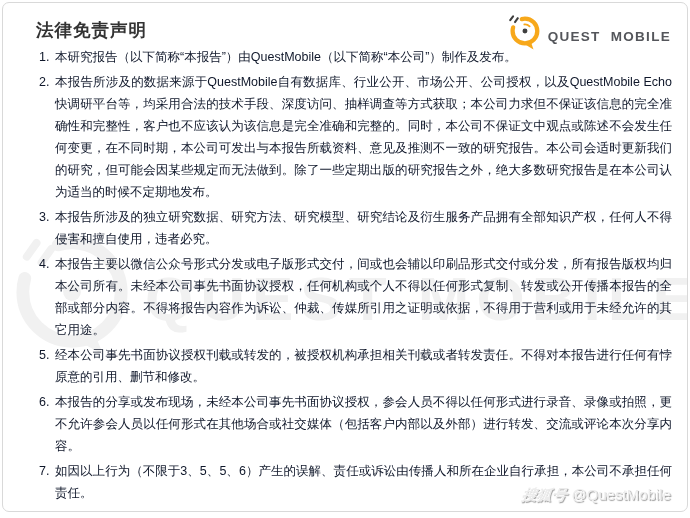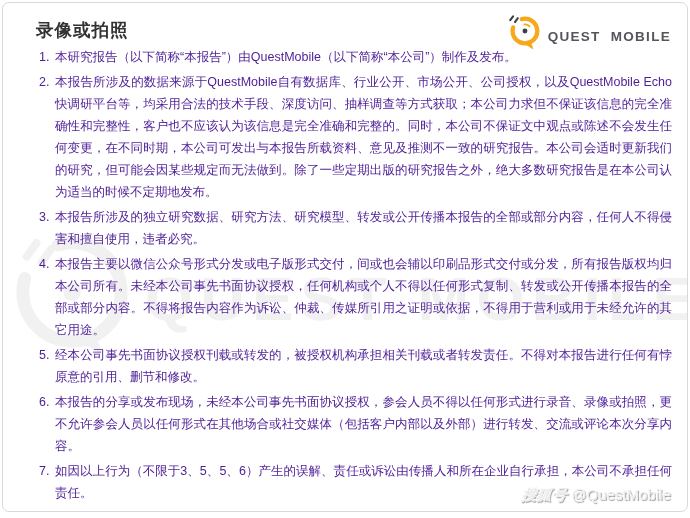--- a/index.html
+++ b/index.html
@@ -53,21 +53,21 @@
     left: 33px; top: 43px; right: 15px;
     z-index: 2;
   }
   ol.disclaimer {
     margin: 0;
     padding-left: 17px;
   }
   ol.disclaimer li {
     font-size: 12.5px;
     line-height: 22px;
-    color: #4c1d95;
+    color: #0f172a;
     text-align: justify;
     margin-bottom: 3px;
     padding-left: 2px;
   }
   
   .wm-center {
     position: absolute;
     left: 10px; top: 232px; right: 0;
     height: 126px;
     display: flex;
@@ -119,42 +119,42 @@
         <circle cx="60" cy="58" r="9" fill="#f1f1f1"></circle>
         <path d="M 82 98 L 92 122 L 60 104 Z" fill="#f1f1f1"></path>
         <line x1="14" y1="22" x2="24" y2="8" stroke="#f1f1f1" stroke-width="8" stroke-linecap="round"></line>
         <line x1="29" y1="28" x2="39" y2="14" stroke="#f1f1f1" stroke-width="8" stroke-linecap="round"></line>
       </svg>
     </span>
     <span class="wm-center-text">QUEST MOBILE</span>
   </div>
 
   <div class="header">
-    <div class="page-title">录像或拍照</div>
+    <div class="page-title">法律免责声明</div>
     <div class="brand">
       <span>
         <svg width="38" height="38" viewBox="0 0 40 40" aria-hidden="true">
           <circle cx="21" cy="19" r="13" fill="none" stroke="#F7A81B" stroke-width="4.5" stroke-dasharray="44.5 13 100" stroke-linecap="round"></circle>
           <path d="M 27 29.5 L 30 38.5 L 19.5 32 Z" fill="#F7A81B"></path>
           <circle cx="21" cy="19" r="2.6" fill="#3f3f3f"></circle>
           <circle cx="21" cy="19" r="7" fill="none" stroke="#F7A81B" stroke-width="2" stroke-dasharray="6 38" stroke-linecap="round" transform="rotate(-95 21 19)"></circle>
           <line x1="5.5" y1="7.5" x2="8.5" y2="3.5" stroke="#3f3f3f" stroke-width="2.2" stroke-linecap="round"></line>
           <line x1="10.5" y1="9.5" x2="13.5" y2="5.5" stroke="#3f3f3f" stroke-width="2.2" stroke-linecap="round"></line>
         </svg>
       </span>
       <span class="brand-text">QUEST MOBILE</span>
     </div>
   </div>
 
   <div class="list-wrap">
     <ol class="disclaimer">
 
     <li>本研究报告（以下简称“本报告”）由QuestMobile（以下简称“本公司”）制作及发布。</li>
         <li>本报告所涉及的数据来源于QuestMobile自有数据库、行业公开、市场公开、公司授权，以及QuestMobile Echo快调研平台等，均采用合法的技术手段、深度访问、抽样调查等方式获取；本公司力求但不保证该信息的完全准确性和完整性，客户也不应该认为该信息是完全准确和完整的。同时，本公司不保证文中观点或陈述不会发生任何变更，在不同时期，本公司可发出与本报告所载资料、意见及推测不一致的研究报告。本公司会适时更新我们的研究，但可能会因某些规定而无法做到。除了一些定期出版的研究报告之外，绝大多数研究报告是在本公司认为适当的时候不定期地发布。</li>
-        <li>本报告所涉及的独立研究数据、研究方法、研究模型、转发或公开传播本报告的全部或部分内容，任何人不得侵害和擅自使用，违者必究。</li>
+        <li>本报告所涉及的独立研究数据、研究方法、研究模型、研究结论及衍生服务产品拥有全部知识产权，任何人不得侵害和擅自使用，违者必究。</li>
         <li>本报告主要以微信公众号形式分发或电子版形式交付，间或也会辅以印刷品形式交付或分发，所有报告版权均归本公司所有。未经本公司事先书面协议授权，任何机构或个人不得以任何形式复制、转发或公开传播本报告的全部或部分内容。不得将报告内容作为诉讼、仲裁、传媒所引用之证明或依据，不得用于营利或用于未经允许的其它用途。</li>
         <li>经本公司事先书面协议授权刊载或转发的，被授权机构承担相关刊载或者转发责任。不得对本报告进行任何有悖原意的引用、删节和修改。</li>
         <li>本报告的分享或发布现场，未经本公司事先书面协议授权，参会人员不得以任何形式进行录音、录像或拍照，更不允许参会人员以任何形式在其他场合或社交媒体（包括客户内部以及外部）进行转发、交流或评论本次分享内容。</li>
         <li>如因以上行为（不限于3、5、5、6）产生的误解、责任或诉讼由传播人和所在企业自行承担，本公司不承担任何责任。</li>
         <li>本报告中部分图片、内容来源于网络和公开信息，如果您发现本报告及其内容包含错误或侵犯其著作权，请联系我们以便这些错误得到及时的更正：mkt@questmobile.com.cn。</li>
       </ol>
   </div>
 
   <div class="wm-bottom">
     <span class="wm-prefix">搜狐号</span><span class="wm-handle">@QuestMobile</span>

